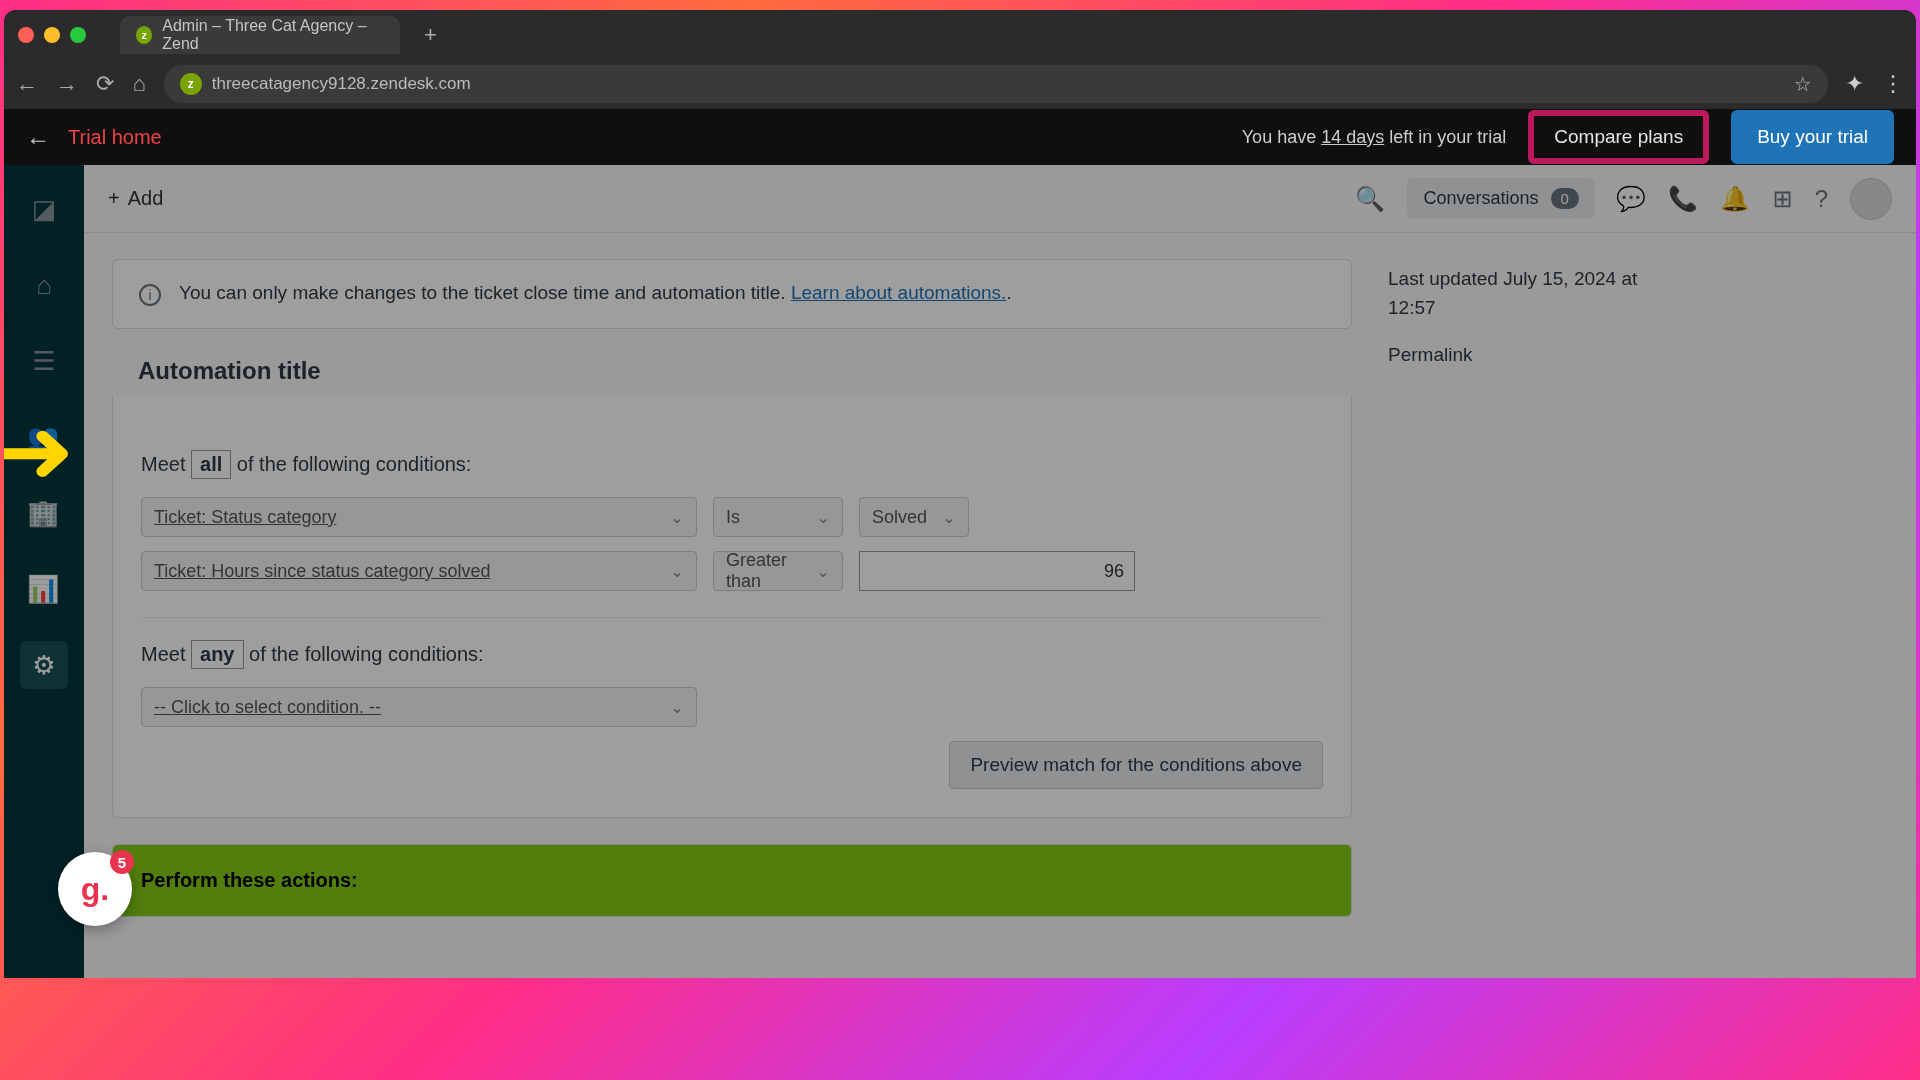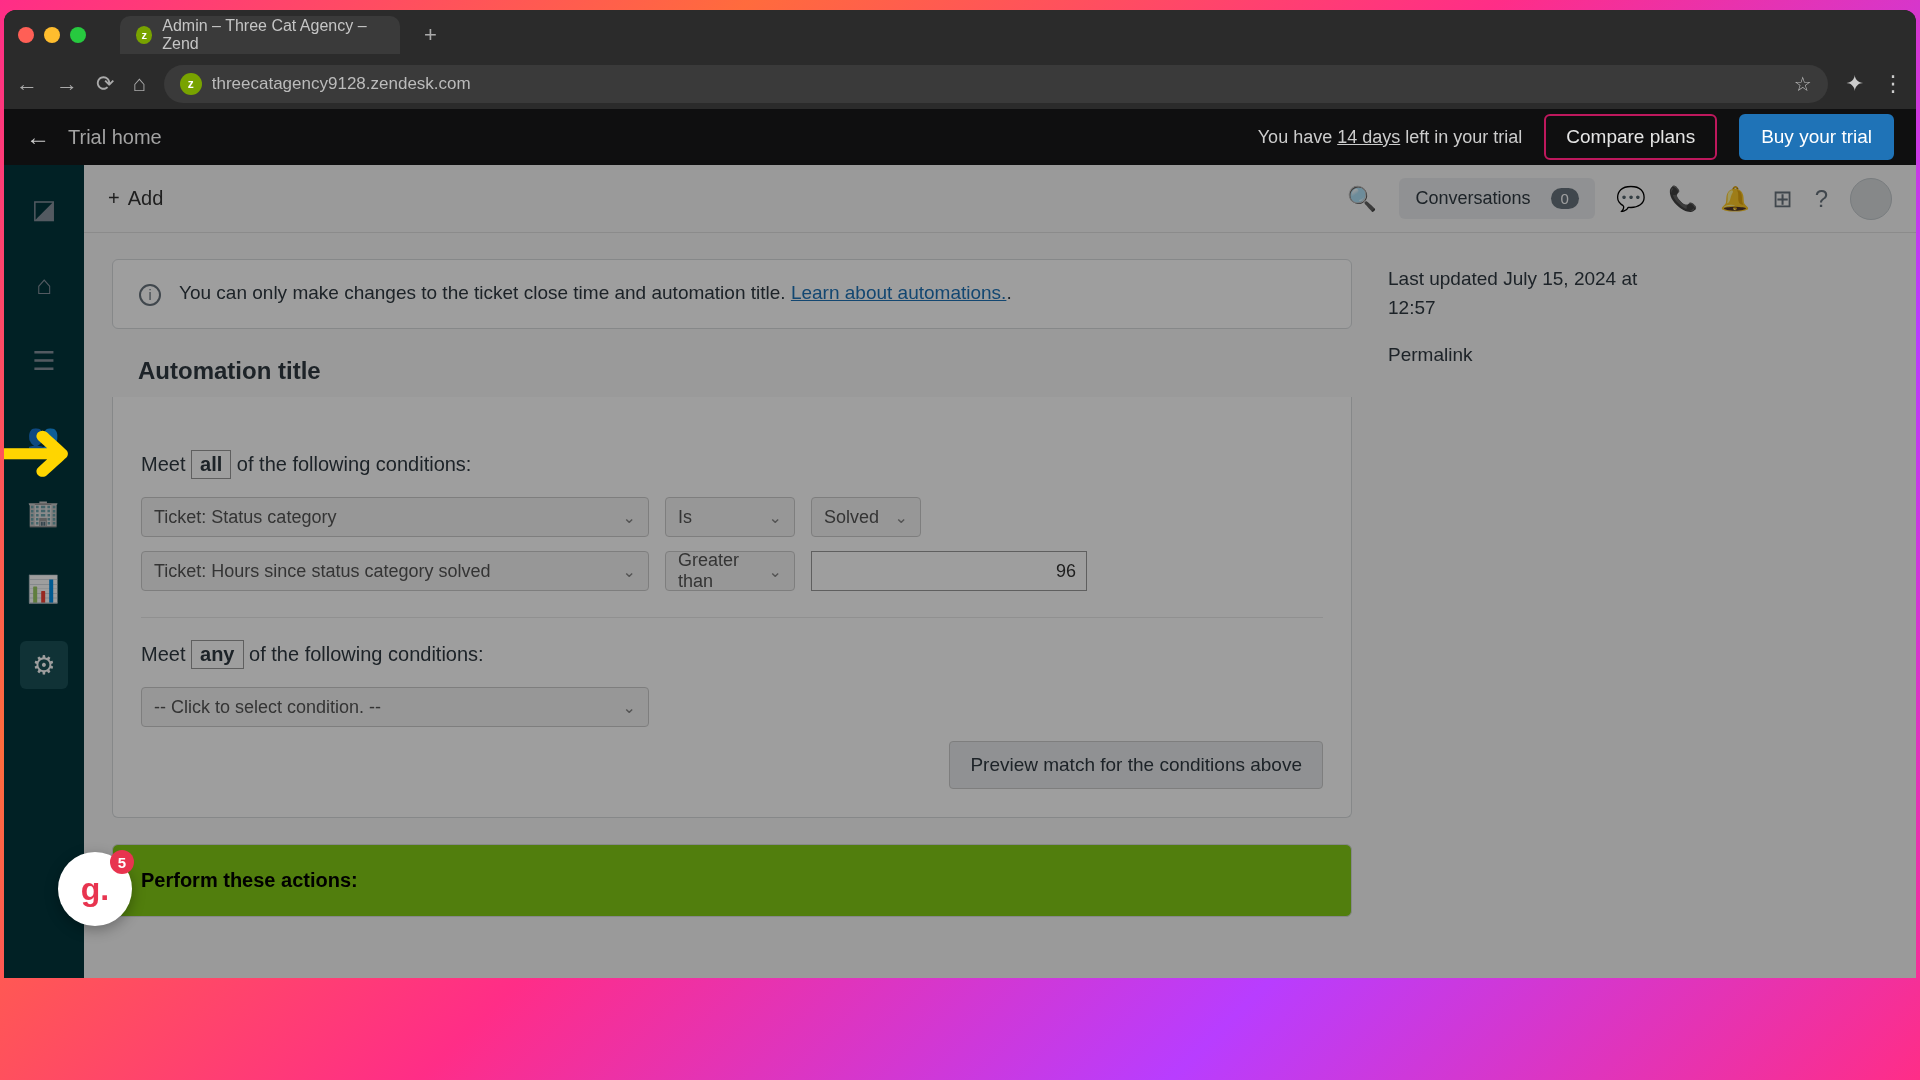--- a/index.html
+++ b/index.html
@@ -12,54 +12,54 @@
 .tab-favicon { width: 18px; height: 18px; border-radius: 50%; background: #78a300; display: flex; align-items: center; justify-content: center; color: #fff; font-size: 11px; font-weight: bold; }
 .plus-tab { margin-left: 14px; color: #aaa; font-size: 22px; }
 .url-bar { height: 50px; background: #2b2b2b; display: flex; align-items: center; padding: 0 12px; gap: 18px; color: #aaa; }
 .nav-icon { font-size: 22px; color: #aaa; cursor: pointer; }
 .url-field { flex: 1; background: #3a3a3a; border-radius: 20px; height: 38px; display: flex; align-items: center; padding: 0 16px; gap: 10px; color: #bbb; font-size: 17px; }
 .url-favicon { width: 22px; height: 22px; border-radius: 50%; background: #78a300; display: flex; align-items: center; justify-content: center; color: #fff; font-size: 12px; font-weight: bold; }
 .star { margin-left: auto; font-size: 20px; }
 .ext-icon { font-size: 22px; color: #ccc; }
 .trial-bar { height: 56px; background: #0f0f10; display: flex; align-items: center; padding: 0 22px; color: #ccc; }
 .back-arrow { font-size: 24px; color: #ccc; margin-right: 18px; }
-.trial-home { font-size: 20px; color: #a3a3a3; }
+.trial-home { font-size: 20px; color: #ef4444; }
 .trial-right { margin-left: auto; display: flex; align-items: center; gap: 22px; font-size: 18px; color: #ccc; }
-.trial-btn { border: 2px solid #be185d; border-radius: 6px; padding: 10px 20px; font-size: 19px; background: transparent; color: #e5e5e5; }
+.trial-btn { border: 6px solid #be185d; border-radius: 6px; padding: 10px 20px; font-size: 19px; background: transparent; color: #e5e5e5; }
 .trial-btn.primary { background: #1f73b7; border-color: #1f73b7; color: #fff; }
 .overlay-wrap { position: relative; height: calc(100% - 155px); }
 .app-body { display: flex; height: 100%; background: #f8f8f8; }
 .dim-overlay { position: absolute; inset: 0; background: rgba(0,0,0,0.38); pointer-events: none; z-index: 5; }
 .left-rail { width: 80px; background: #03363d; display: flex; flex-direction: column; align-items: center; padding-top: 20px; gap: 28px; }
 .rail-icon { width: 48px; height: 48px; display: flex; align-items: center; justify-content: center; color: #87929d; font-size: 26px; border-radius: 6px; }
 .rail-icon.active { background: #1a5157; color: #fff; }
 .main { flex: 1; display: flex; flex-direction: column; background: #f8f8f8; }
 .toolbar { height: 68px; display: flex; align-items: center; padding: 0 24px; border-bottom: 1px solid #e0e0e0; }
 .add-btn { display: flex; align-items: center; gap: 8px; font-size: 20px; color: #333; background: none; border: none; }
 .tb-right { margin-left: auto; display: flex; align-items: center; gap: 22px; }
 .tb-icon { color: #68737d; font-size: 24px; }
-.conv-pill { background: #e9ebed; border-radius: 6px; padding: 10px 16px; display: flex; align-items: center; gap: 20px; color: #2f3941; font-size: 18px; }
+.conv-pill { background: #e9ebed; border-radius: 6px; padding: 10px 16px; display: flex; align-items: center; gap: 12px; color: #2f3941; font-size: 18px; }
 .conv-badge { background: #68737d; color: #fff; border-radius: 12px; padding: 2px 10px; font-size: 15px; }
 .avatar { width: 42px; height: 42px; border-radius: 50%; background: #d8dcde; border: 1px solid #c2c8cc; }
 .content-row { display: flex; padding: 26px 28px; gap: 36px; }
 .main-col { flex: 1; max-width: 1240px; }
 .side-col { width: 300px; padding-top: 6px; }
 .info-box { border: 1px solid #d8dcde; border-radius: 6px; padding: 22px 26px; display: flex; gap: 18px; font-size: 19px; color: #2f3941; background: #fff; }
 .info-icon { width: 22px; height: 22px; border: 2px solid #68737d; border-radius: 50%; display: flex; align-items: center; justify-content: center; font-size: 14px; color: #68737d; flex-shrink: 0; margin-top: 2px; }
 .info-box a { color: #1f73b7; text-decoration: underline; }
 .section-title { font-size: 24px; font-weight: 700; color: #2f3941; margin: 28px 0 12px 26px; }
 .title-highlight { position: relative; z-index: 10; background: #ffd500; border-radius: 8px; padding: 10px; margin: 0 14px; }
 .title-input { width: 100%; height: 40px; border: 1px solid #999; border-radius: 3px; padding: 0 10px; font-size: 21px; color: #2f3941; background: #fff; }
 .cond-block { border: 1px solid #d8dcde; border-radius: 6px; padding: 24px 28px 28px; background: #fff; margin-top: 14px; }
 .cond-label { font-size: 20px; color: #2f3941; margin: 4px 0 18px; }
 .qual { border: 1px solid #999; padding: 2px 8px; font-weight: 600; display: inline-block; }
 .cond-row { display: flex; gap: 16px; margin-bottom: 14px; align-items: center; }
 .sel { background: #f4f4f4; border: 1px solid #ccc; border-radius: 4px; height: 40px; padding: 0 36px 0 12px; font-size: 18px; color: #555; display: flex; align-items: center; position: relative; min-width: 110px; }
 .sel::after { content: "⌄"; position: absolute; right: 12px; font-size: 16px; color: #888; }
-.sel.w1 { width: 508px; } .sel.w2 { width: 130px; } .sel.w3 { width: 100px; }
+.sel.w1 { width: 556px; text-decoration: underline; } .sel.w2 { width: 130px; } .sel.w3 { width: 100px; }
 .num-input { width: 276px; height: 40px; border: 1px solid #999; background: #fff; padding: 0 10px; font-size: 18px; color: #333; text-align: right; }
 .divider { border-top: 1px solid #e8e8e8; margin: 26px 0 22px; }
 .preview-btn { margin-left: auto; display: block; background: #e9ebed; border: 1px solid #ccc; border-radius: 4px; padding: 12px 20px; font-size: 19px; color: #2f3941; }
 .actions-block { border: 1px solid #d8dcde; border-radius: 6px; padding: 24px 28px; background: #84cc16; margin-top: 26px; }
 .side-text { font-size: 19px; color: #2f3941; line-height: 1.5; }
 .permalink-label { margin-top: 22px; font-size: 19px; color: #2f3941; }
 .permalink-box { margin-top: 10px; background: #eee; border: 1px solid #ddd; padding: 8px 10px; font-size: 17px; color: #555; white-space: nowrap; overflow: hidden; }
 .big-arrow { position: absolute; left: -8px; top: 388px; z-index: 20; color: #ffd500; font-size: 90px; pointer-events: none; transform: scaleX(1.1); }
 .floating-badge { position: absolute; left: 54px; top: 842px; width: 74px; height: 74px; border-radius: 50%; background: #fff; box-shadow: 0 4px 14px rgba(0,0,0,0.3); display: flex; align-items: center; justify-content: center; z-index: 30; }
 .fb-inner { font-size: 32px; font-weight: 800; color: #e8344f; }

